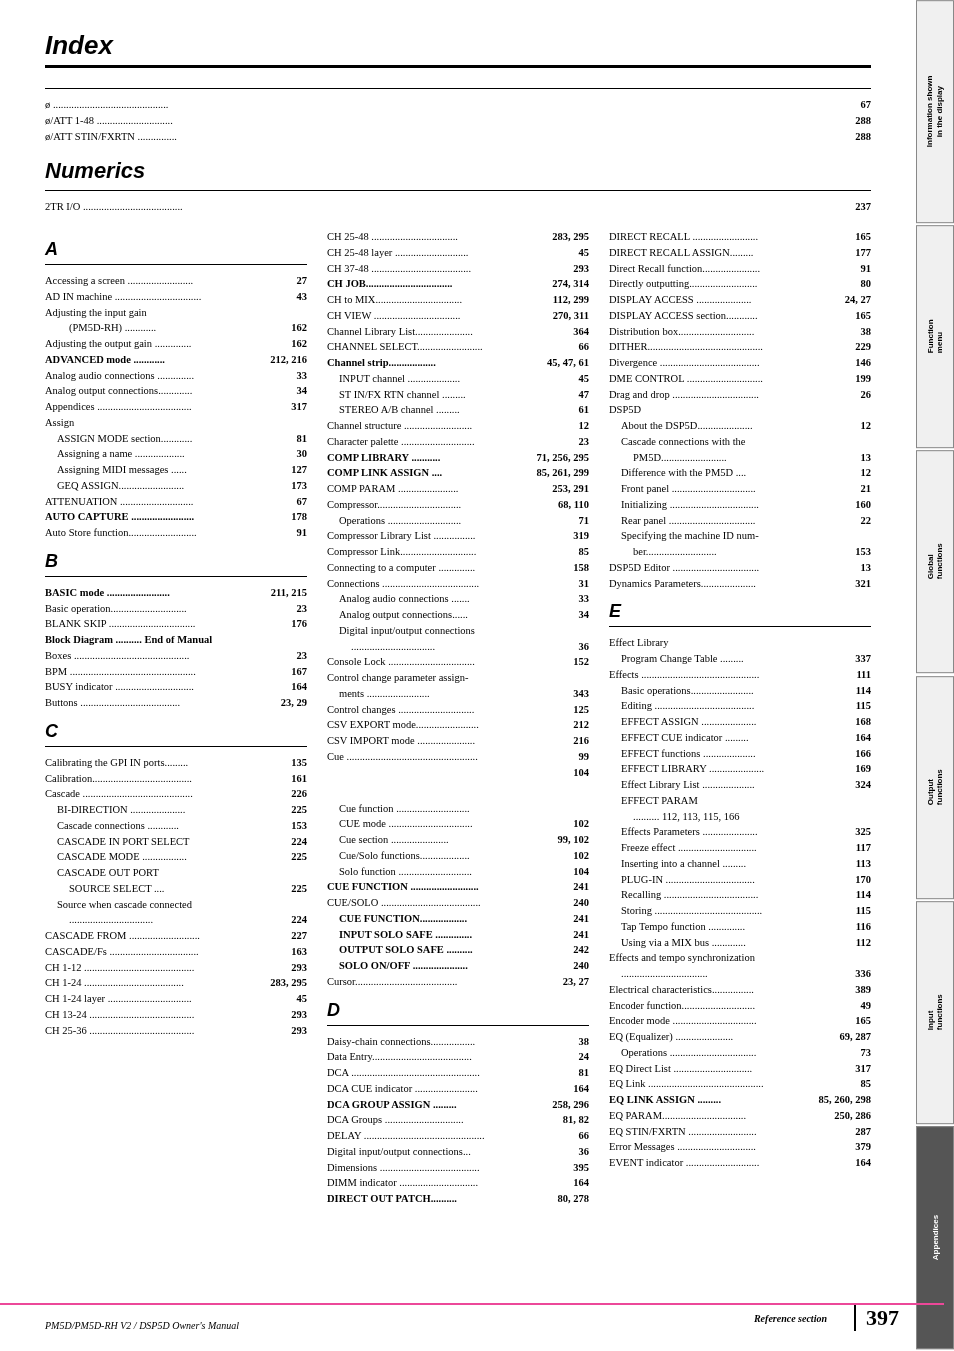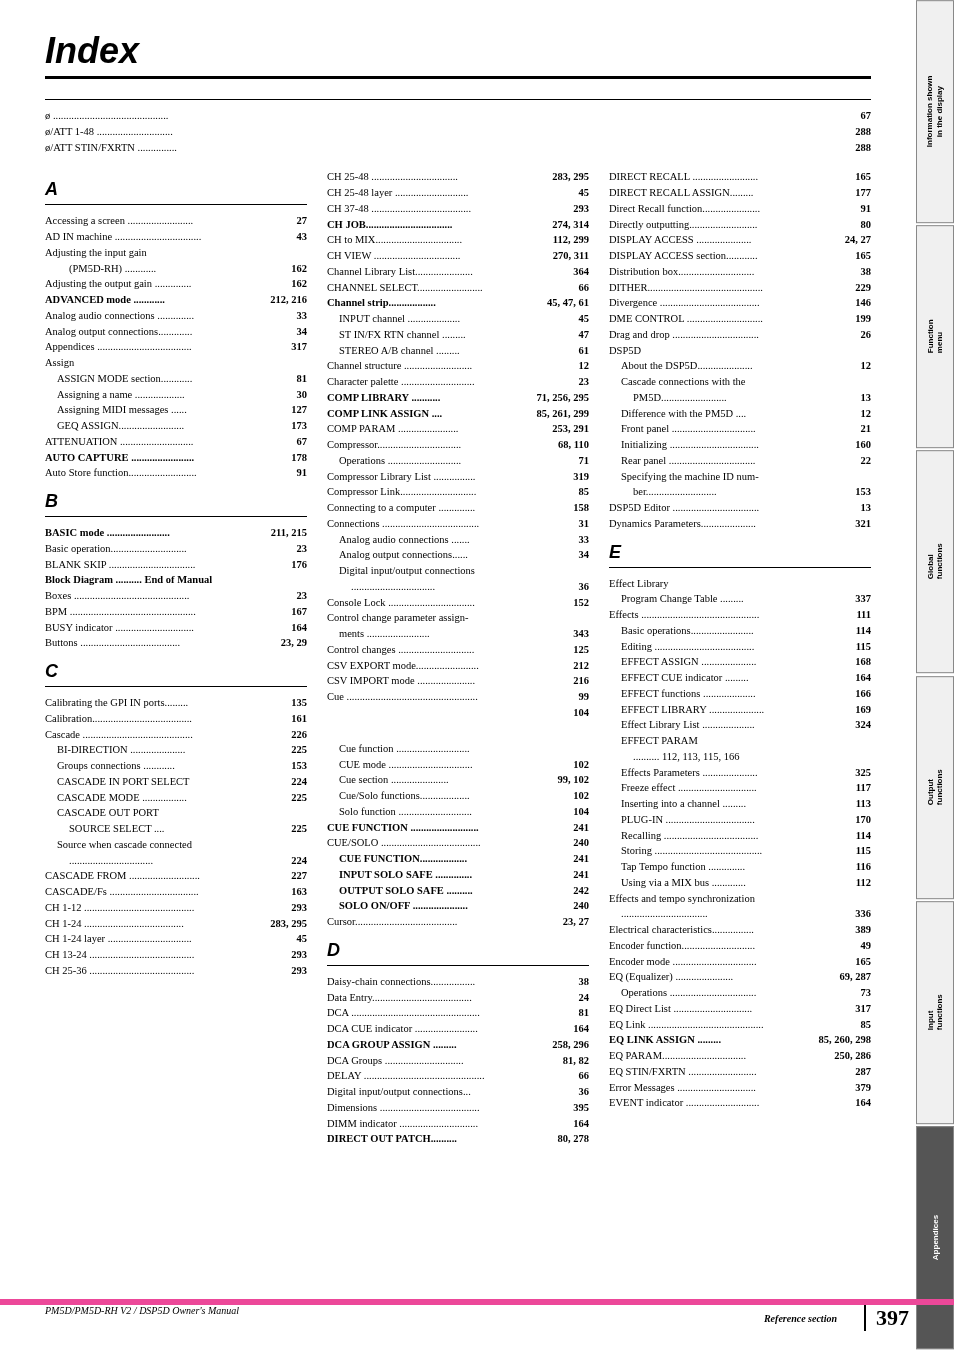--- a/index.html
+++ b/index.html
@@ -56,21 +56,21 @@
 
     
     .main-content {
       flex: 1;
       padding: 30px 45px 50px 45px;
       margin-right: 38px;
     }
 
     
     .page-title {
-      font-size: 36px;
+      font-size: 26px;
       font-weight: bold;
       font-style: italic;
       border-bottom: 3px solid #000;
       padding-bottom: 4px;
       margin-bottom: 20px;
       font-family: Arial, sans-serif;
     }
 
     
     .section-header {
@@ -106,27 +106,27 @@
       border: none;
       border-top: 1px solid #000;
       margin: 4px 0 8px 0;
     }
 
     
     .footer {
       position: absolute;
       bottom: 20px;
       left: 0;
-      right: 0;
+      right: 10px;
       display: flex;
-      align-items: flex-start;
+      align-items: flex-end;
       justify-content: space-between;
       padding: 0 45px 0 45px;
       font-size: 10px;
-      border-top: 6px solid #ec4899;
+      border-top: 2px solid #ec4899;
     }
 
     .footer-left {
       font-style: italic;
     }
 
     .footer-right {
       display: flex;
       align-items: center;
       gap: 27px;
@@ -190,20 +190,28 @@
       <div class="entry-row">
         <span class="label">ø/ATT 1-48 .............................</span>
         <span class="pagenum">288</span>
       </div>
       <div class="entry-row">
         <span class="label">ø/ATT STIN/FXRTN ...............</span>
         <span class="pagenum">288</span>
       </div>
     </div>
 
+    <div style="margin-top:12px;">
+      <h2 class="section-header">Numerics</h2>
+      <hr class="section-line">
+      <div class="entry-row">
+        <span class="label">2TR I/O ......................................</span>
+        <span class="pagenum">237</span>
+      </div>
+    </div>
 
     <div class="columns-wrapper" style="margin-top:14px;">
 
       <div class="col">
         <h3 class="letter-header">A</h3>
         <hr class="section-line">
         <div class="entry-row">
             <span class="label">Accessing a screen .........................</span>
             <span class="pagenum">27</span>
           </div>
@@ -313,21 +321,21 @@
           </div>
         <div class="entry-row">
             <span class="label">Cascade ..........................................</span>
             <span class="pagenum">226</span>
           </div>
         <div class="entry-row">
             <span class="label" style="padding-left:12px;">BI-DIRECTION .....................</span>
             <span class="pagenum">225</span>
           </div>
         <div class="entry-row">
-            <span class="label" style="padding-left:12px;">Groups connections ............</span>
+            <span class="label" style="padding-left:12px;">Cascade connections ............</span>
             <span class="pagenum">153</span>
           </div>
         <div class="entry-row">
             <span class="label" style="padding-left:12px;">CASCADE IN PORT SELECT</span>
             <span class="pagenum">224</span>
           </div>
         <div class="entry-row">
             <span class="label" style="padding-left:12px;">CASCADE MODE .................</span>
             <span class="pagenum">225</span>
           </div>

